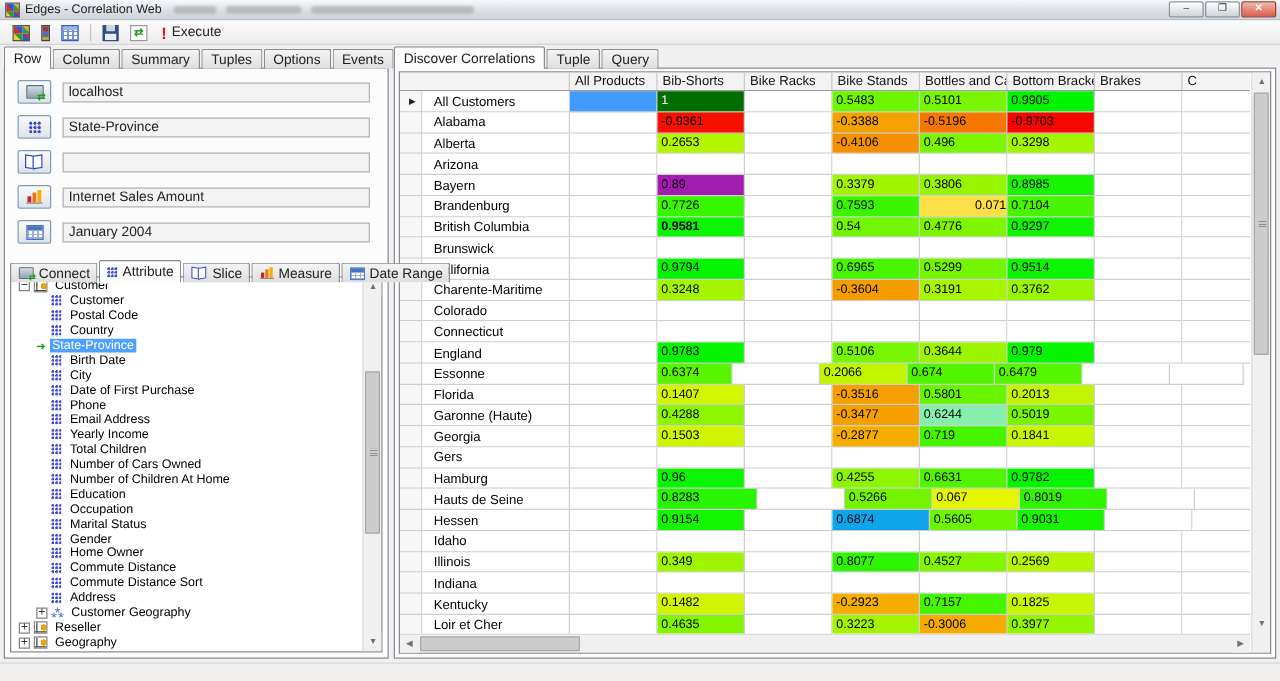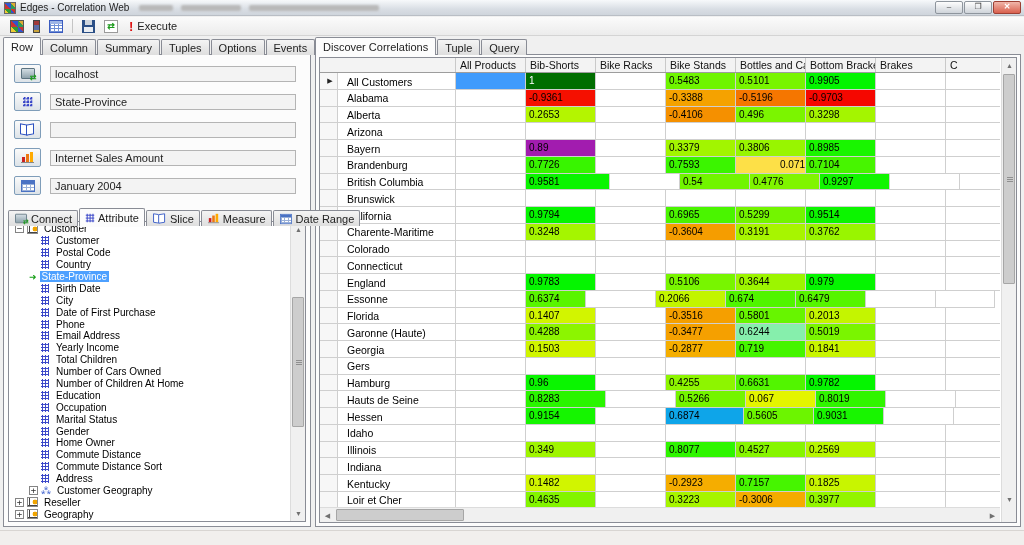--- a/index.html
+++ b/index.html
@@ -511,21 +511,21 @@
                 <div class="g-cell" style="width: 70px; background: rgb(59, 245, 0); color: rgb(0, 0, 0);">0.7593</div>
                 <div class="g-cell" style="width: 70px; background: #fde047; color: rgb(0, 0, 0); padding-left: 44px;">0.0715</div>
                 <div class="g-cell" style="width: 70px; background: rgb(71, 245, 0); color: rgb(0, 0, 0);">0.7104</div>
                 <div class="g-cell" style="width: 70px;"></div>
                 <div class="g-cell" style="width: 59px;"></div>
               </div>
               <div class="grid-row">
                 <div class="g-cell g-ind" style="width: 18px;"></div>
                 <div class="g-cell g-label" style="width: 118px;">British Columbia</div>
                 <div class="g-cell" style="width: 70px;"></div>
-                <div class="g-cell" style="width: 84px; background: rgb(10, 245, 0); color: rgb(0, 0, 0);">0.9581</div>
+                <div class="g-cell" style="width: 70px; background: rgb(10, 245, 0); color: rgb(0, 0, 0); font-weight: bold;">0.9581</div>
                 <div class="g-cell" style="width: 70px;"></div>
                 <div class="g-cell" style="width: 70px; background: rgb(113, 245, 0); color: rgb(0, 0, 0);">0.54</div>
                 <div class="g-cell" style="width: 70px; background: rgb(128, 245, 0); color: rgb(0, 0, 0);">0.4776</div>
                 <div class="g-cell" style="width: 70px; background: rgb(17, 245, 0); color: rgb(0, 0, 0);">0.9297</div>
                 <div class="g-cell" style="width: 70px;"></div>
                 <div class="g-cell" style="width: 59px;"></div>
               </div>
               <div class="grid-row">
                 <div class="g-cell g-ind" style="width: 18px;"></div>
                 <div class="g-cell g-label" style="width: 118px;">Brunswick</div>

